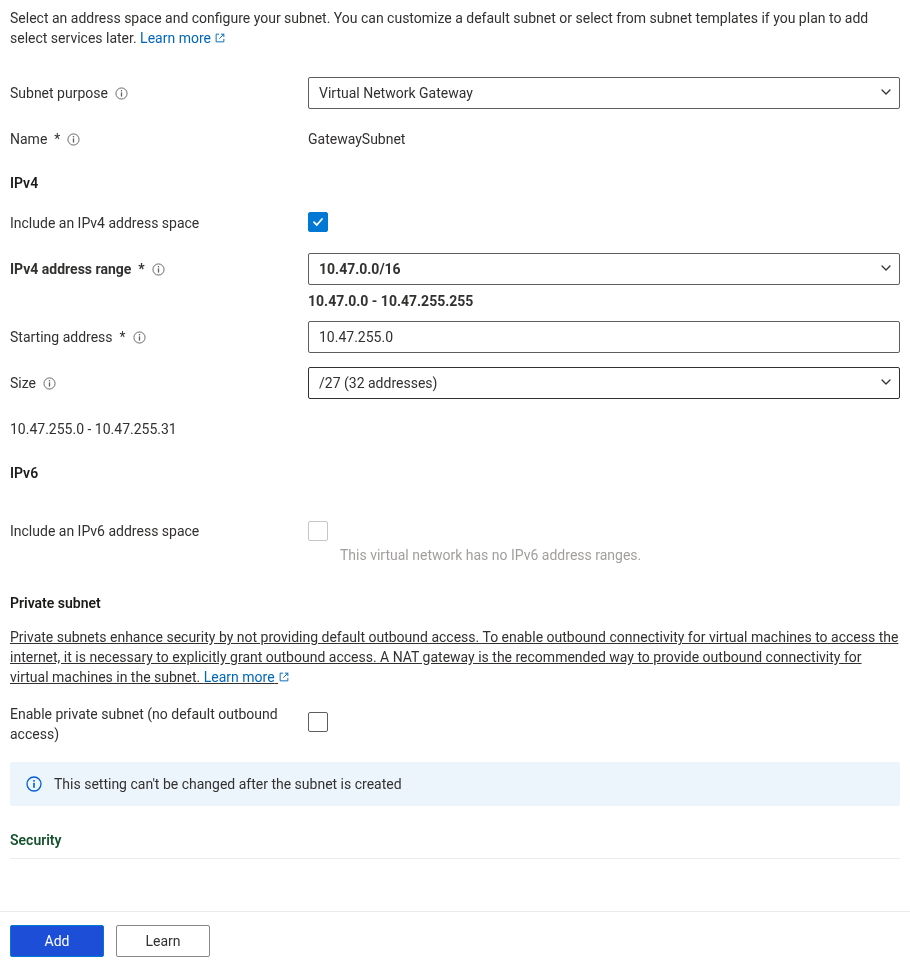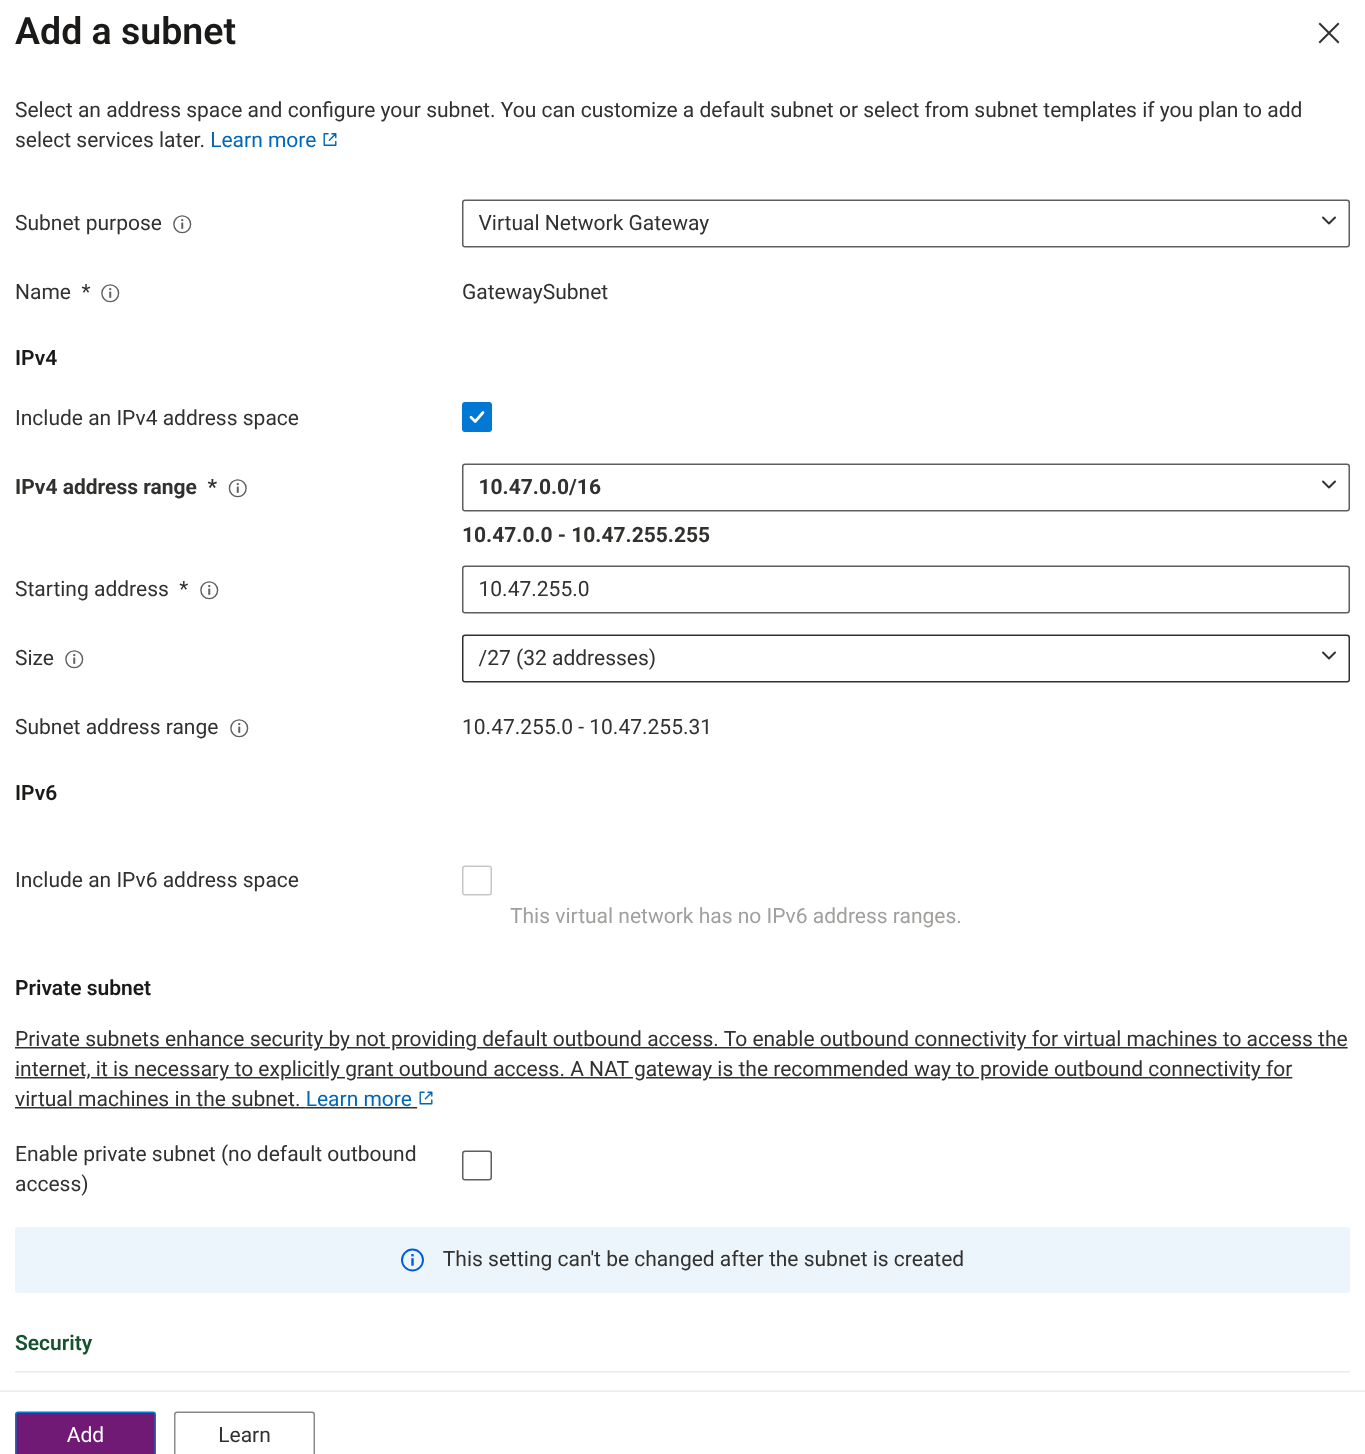--- a/index.html
+++ b/index.html
@@ -42,52 +42,42 @@
     .checkbox.checked{ background:#0078d4; border-color:#0078d4; }
     .checkbox.checked svg{ display:block; }
     .checkbox svg{ display:none; }
     .checkbox.disabled{ border-color:#c8c6c4; cursor:default; background:#fff;}
 
     .disabled-text{ color:#a19f9d; margin-left:12px;margin-top:48px; }
 
     .private-label-col{ width:330px; white-space:normal; flex-shrink:0;}
 
     .info-box{
-      background:#edf5fc; border-radius:2px; padding:12px 16px; display:flex; align-items:center; gap:12px; margin-top:18px; margin-bottom:20px;justify-content:center;
+      background:#edf5fc; border-radius:2px; padding:12px 16px; display:flex; align-items:center; gap:12px; margin-top:18px; margin-bottom:20px;
     }
     .info-box .icon{ width:16px; height:16px; color:#015cda; flex-shrink:0;}
 
     .security-heading{ font-weight:600; font-size:14px; color:#14532d; margin-top:24px; margin-bottom:8px;}
     .hr-line{ height:1px; background:#edebe9; }
 
     .footer{
       position:absolute; left:0; right:0; bottom:0; height:58px; border-top:1px solid #edebe9; background:#fff;
       display:flex; align-items:center; gap:12px; padding: 0 10px;
     }
     .btn{ height:32px; min-width:94px; border-radius:2px; font-size:14px; cursor:pointer; padding:0 18px; }
-    .btn.primary{ background:#701a75; color:#fff; border:1px solid #0078d4; }
+    .btn.primary{ background:#1d4ed8; color:#fff; border:1px solid #0078d4; }
     .btn.default{ background:#fff; color:#323130; border:1px solid #8a8886;}
 
     .content{ padding-bottom:70px; }
   </style>
 </head>
 <body>
 
 <div class="panel">
   <div class="content">
-    <div class="header">
-      <h1 class="title">Add a subnet</h1>
-      <button class="close-btn" aria-label="Close">
-        <span>
-          <svg width="16" height="16" viewBox="0 0 16 16" fill="none">
-              <path d="M1.5 1.5 L14.5 14.5 M14.5 1.5 L1.5 14.5" stroke="#323130" stroke-width="1.3"></path>
-            </svg>
-        </span>
-      </button>
-    </div>
 
     <p class="intro">
       <span>Select an address space and configure your subnet. You can customize a default subnet or select from subnet templates if you plan to add select services later.  </span>
       <a class="link">
         <span>Learn more</span>
         <span class="ext-icon">
           <svg width="12" height="12" viewBox="0 0 14 14" fill="none">
               <path d="M5.5 2.5H2.5v9h9V8.5M8.5 2.5h3v3M11.5 2.5 6.5 7.5" stroke="#0067b8" stroke-width="1.1" stroke-linecap="round" stroke-linejoin="round"></path>
             </svg>
         </span>
@@ -214,30 +204,20 @@
           <span class="chev">
             <svg width="12" height="12" viewBox="0 0 12 12">
                 <path d="M2 4 L6 8 L10 4" stroke="#323130" stroke-width="1.3" fill="none" stroke-linecap="round" stroke-linejoin="round"></path>
               </svg>
           </span>
         </div>
       </div>
     </div>
 
     <div class="row">
-      <div class="label-col">
-        <span>Subnet address range</span>
-        <span class="info-icon">
-          <svg width="13" height="13" viewBox="0 0 14 14">
-              <circle cx="7" cy="7" r="6" stroke="#605e5c" fill="none" stroke-width="1"></circle>
-              <rect x="6.3" y="5.8" width="1.4" height="4.5" fill="#605e5c"></rect>
-              <rect x="6.3" y="3.3" width="1.4" height="1.4" fill="#605e5c"></rect>
-            </svg>
-        </span>
-      </div>
       <div class="field-col">
         <div class="static-value" style="padding-top:0;">10.47.255.0 - 10.47.255.31</div>
       </div>
     </div>
 
     <div class="sub-heading">IPv6</div>
     <div class="row">
       <div class="label-col">
         <span>Include an IPv6 address space</span>
       </div>

